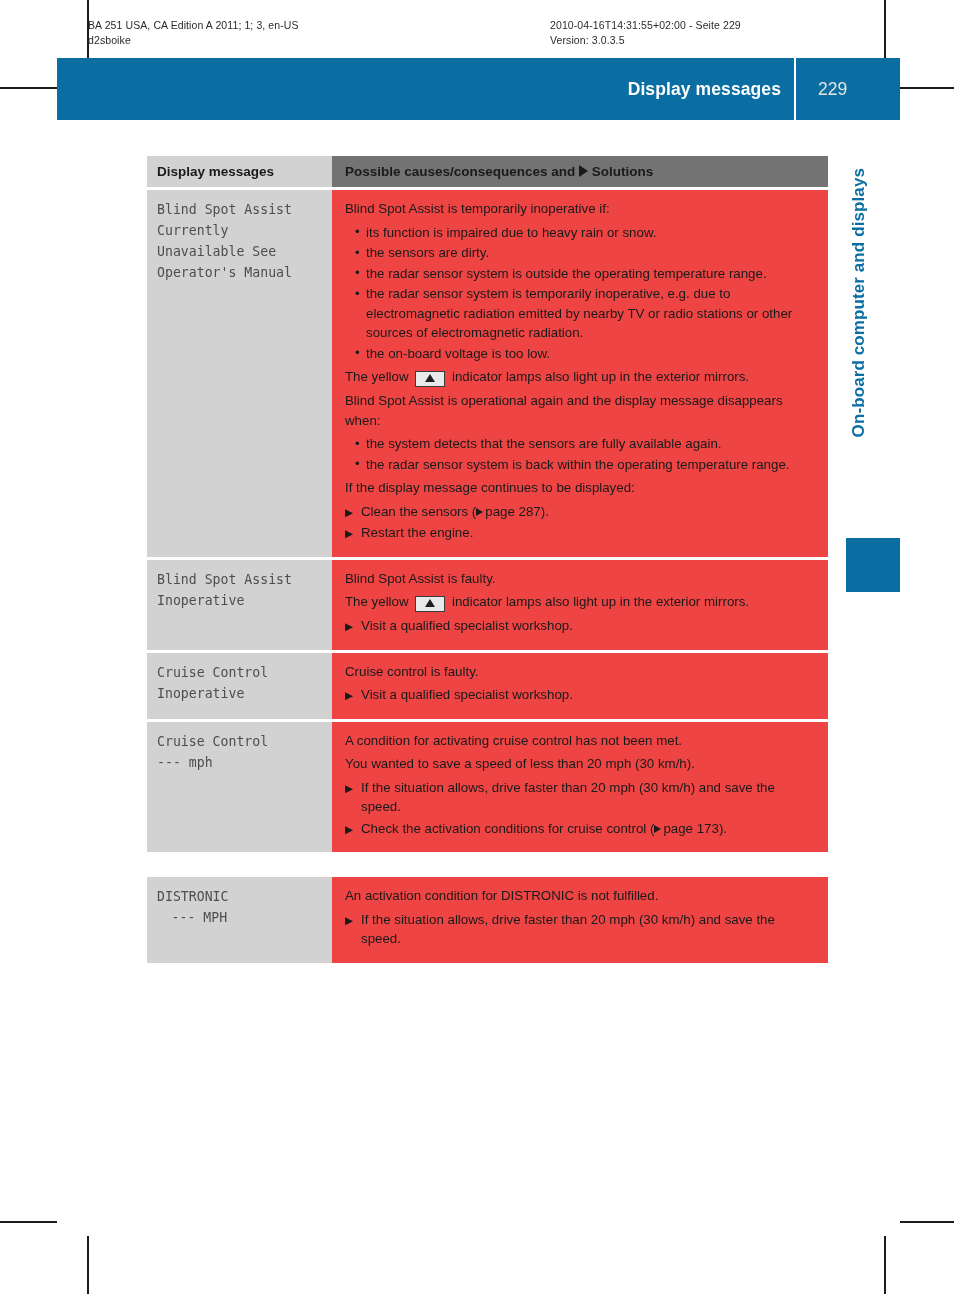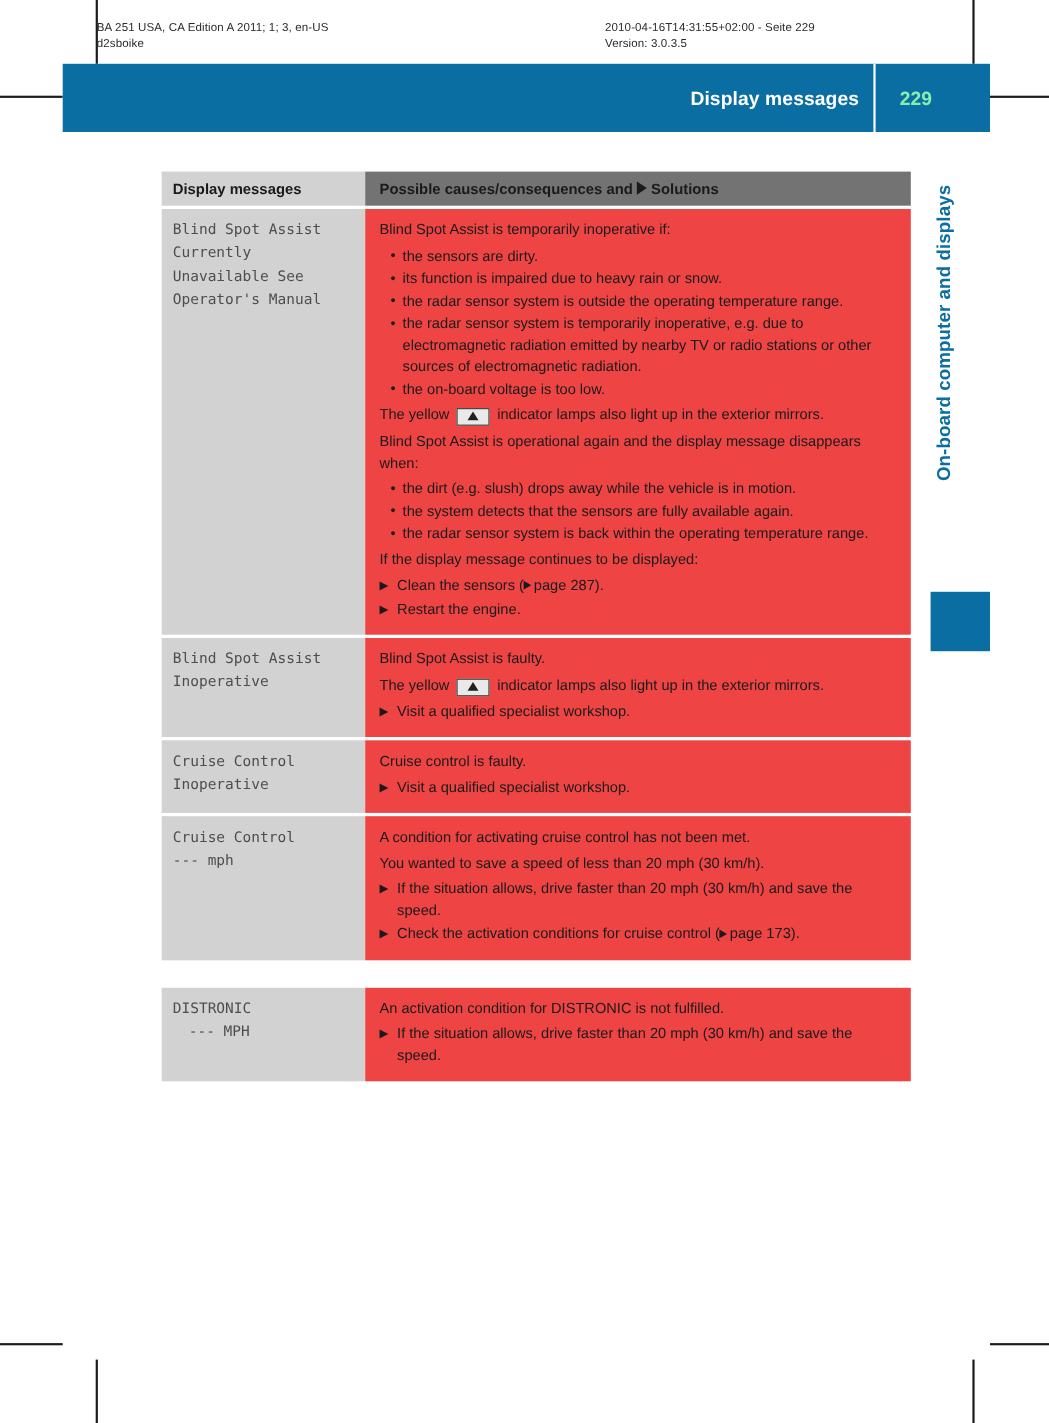--- a/index.html
+++ b/index.html
@@ -70,23 +70,23 @@
     position: absolute;
     right: 0;
     top: 0;
     width: 104px;
     height: 62px;
     display: flex;
     align-items: center;
     justify-content: flex-start;
     padding-left: 22px;
     box-sizing: border-box;
-    color: #86efac;
+    color: #e5e5e5;
     font-size: 17.5px;
-    font-weight: bold;
+    font-weight: normal;
   }
 
   
   .side-label {
     position: absolute;
     left: 849px;
     top: 168px;
     color: var(--brand, #0a6ea3);
     font-size: 17px;
     font-weight: bold;
@@ -272,30 +272,29 @@
       <div class="row">
         <div class="col-left">
           <div class="mono">Blind Spot Assist
 Currently
 Unavailable See
 Operator's Manual</div>
         </div>
         <div class="col-right">
           <p class="para">Blind Spot Assist is temporarily inoperative if:</p>
           <ul class="bullets">
+            <li>its function is impaired due to heavy rain or snow.</li>
             <li>the sensors are dirty.</li>
-            <li>its function is impaired due to heavy rain or snow.</li>
             <li>the radar sensor system is outside the operating temperature range.</li>
             <li>the radar sensor system is temporarily inoperative, e.g. due to electromagnetic radiation emitted by nearby TV or radio stations or other sources of electromagnetic radiation.</li>
             <li>the on-board voltage is too low.</li>
           </ul>
           <p class="para">The yellow <span class="lamp-box"><span class="tri"></span></span> indicator lamps also light up in the exterior mirrors.</p>
           <p class="para">Blind Spot Assist is operational again and the display message disappears when:</p>
           <ul class="bullets">
-            <li>the dirt (e.g. slush) drops away while the vehicle is in motion.</li>
             <li>the system detects that the sensors are fully available again.</li>
             <li>the radar sensor system is back within the operating temperature range.</li>
           </ul>
           <p class="para">If the display message continues to be displayed:</p>
           <ul class="steps">
             <li>Clean the sensors (<span class="xref"><span class="hollow"></span>page 287</span>).</li>
             <li>Restart the engine.</li>
           </ul>
         </div>
       </div>

